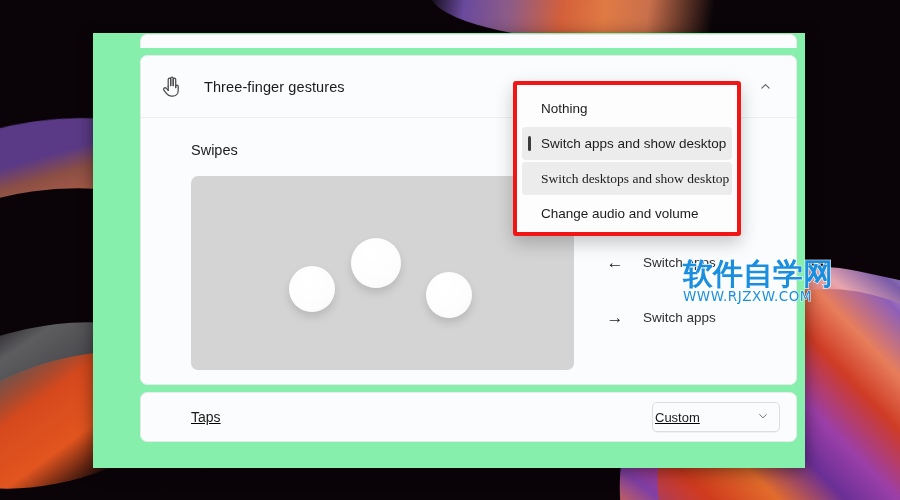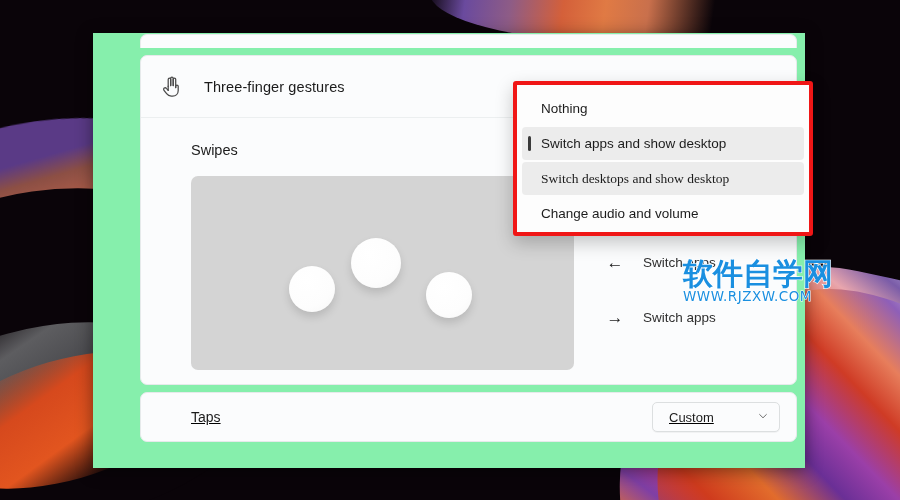--- a/index.html
+++ b/index.html
@@ -236,31 +236,31 @@
     text-decoration: underline;
   }
   .taps-label { font-size: 14px; color: #1b1b1b; flex: 1; }
   .taps-dropdown {
     width: 128px; height: 30px;
     background: #fbfcfd;
     border: 1px solid #dcdfe0;
     border-radius: 5px;
     display: flex;
     align-items: center;
-    padding: 0 10px 0 16px;
+    padding: 0 10px 0 2px;
     box-shadow: 0 1px 0 rgba(0,0,0,0.04);
   }
   .taps-dd-value { font-size: 13px; color: #1b1b1b; flex: 1; }
   .taps-dd-chev { color: #606060; font-size: 10px; }
 
   
   #gesture-dropdown {
     position: absolute;
     left: 513px; top: 81px;
-    width: 300px; height: 155px;
+    width: 228px; height: 155px;
     background: #fdfdfd;
     border: 4px solid #f01616;
     border-radius: 3px;
     box-shadow: 0 7px 18px rgba(0,0,0,0.22);
     padding: 7px 5px;
     z-index: 30;
   }
   .dd-item {
     height: 33px;
     display: flex;

